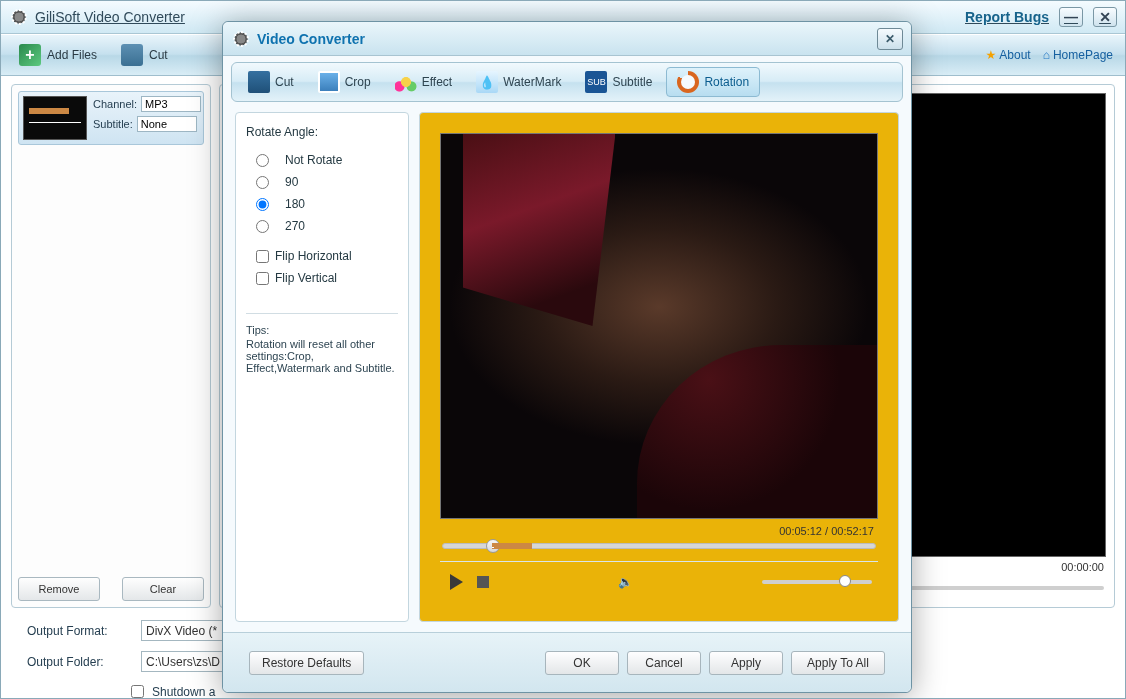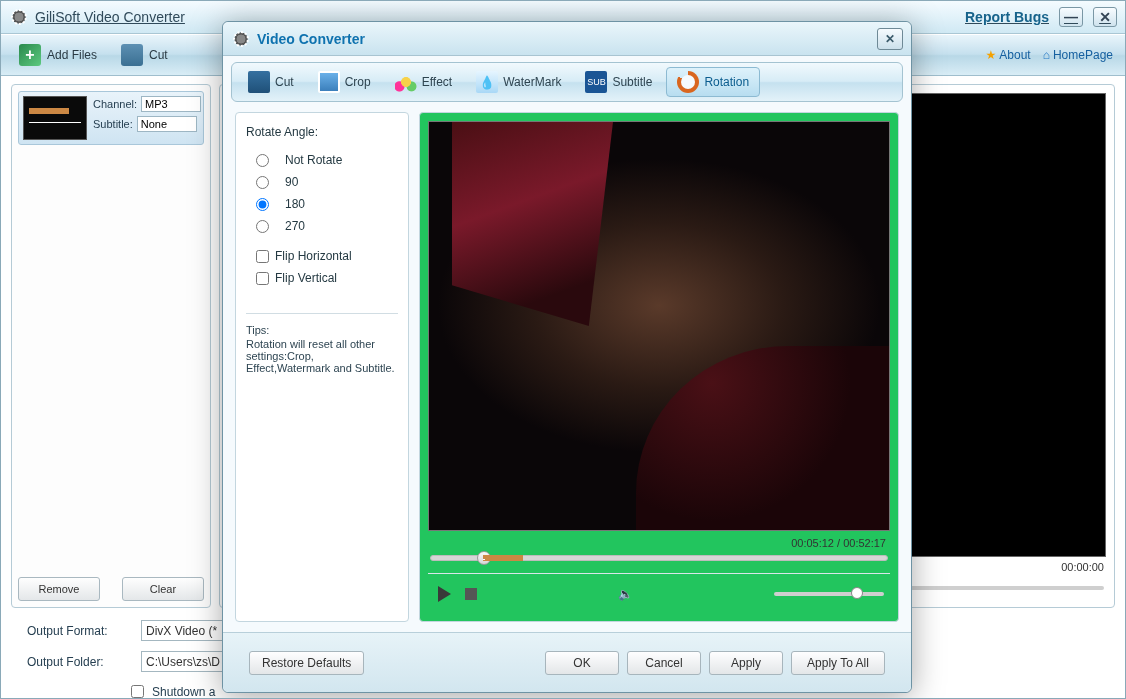--- a/index.html
+++ b/index.html
@@ -144,21 +144,21 @@
 
   .left-pane { width:174px; background:#fff; border:1px solid #c3d6df; border-radius:4px; padding:12px 10px; display:flex; flex-direction:column; color:#243942; }
   .group-title { margin-bottom:10px; }
   .radio { display:flex; align-items:center; gap:16px; margin:4px 0 4px 10px; cursor:pointer; }
   .radio input { margin:0; }
   .chk { display:flex; align-items:center; gap:6px; margin:4px 0 4px 10px; cursor:pointer; }
   .chk input { margin:0; }
   .tips { margin-top:24px; border-top:1px solid #d1dde3; padding-top:10px; font-size:11px; color:#2e4552; }
   .tips-title { margin-bottom:2px; }
 
-  .right-pane { flex:1; background:#22c55e; border:1px solid #c3d6df; border-radius:4px; padding:8px; display:flex; flex-direction:column; }
+  .right-pane { flex:1; background:#eab308; border:1px solid #c3d6df; border-radius:4px; padding:20px; display:flex; flex-direction:column; }
   .video-box { flex:1; background:#000; border:1px solid #767676; position:relative; overflow:hidden; min-height:340px; }
   .video-fake { position:absolute; inset:0; background:
       radial-gradient(ellipse 60% 45% at 50% 45%, #5a3a2a 0%, #2a1a14 45%, #0a0608 80%),
       linear-gradient(110deg, #6a4020 0%, #1a0e0a 100%); }
   .video-fake::before { content:''; position:absolute; left:5%; top:0; width:35%; height:50%;
       background:linear-gradient(160deg,#4a0f14,#7a192a 40%,#2a090d 80%);
       clip-path: polygon(0 0, 100% 0, 85% 100%, 0 80%); }
   .video-fake::after { content:''; position:absolute; right:0; bottom:0; width:55%; height:45%;
       background:radial-gradient(circle at 30% 20%, #4a1016 0%, #1b0508 60%); border-top-left-radius:60% 80%; }
 

